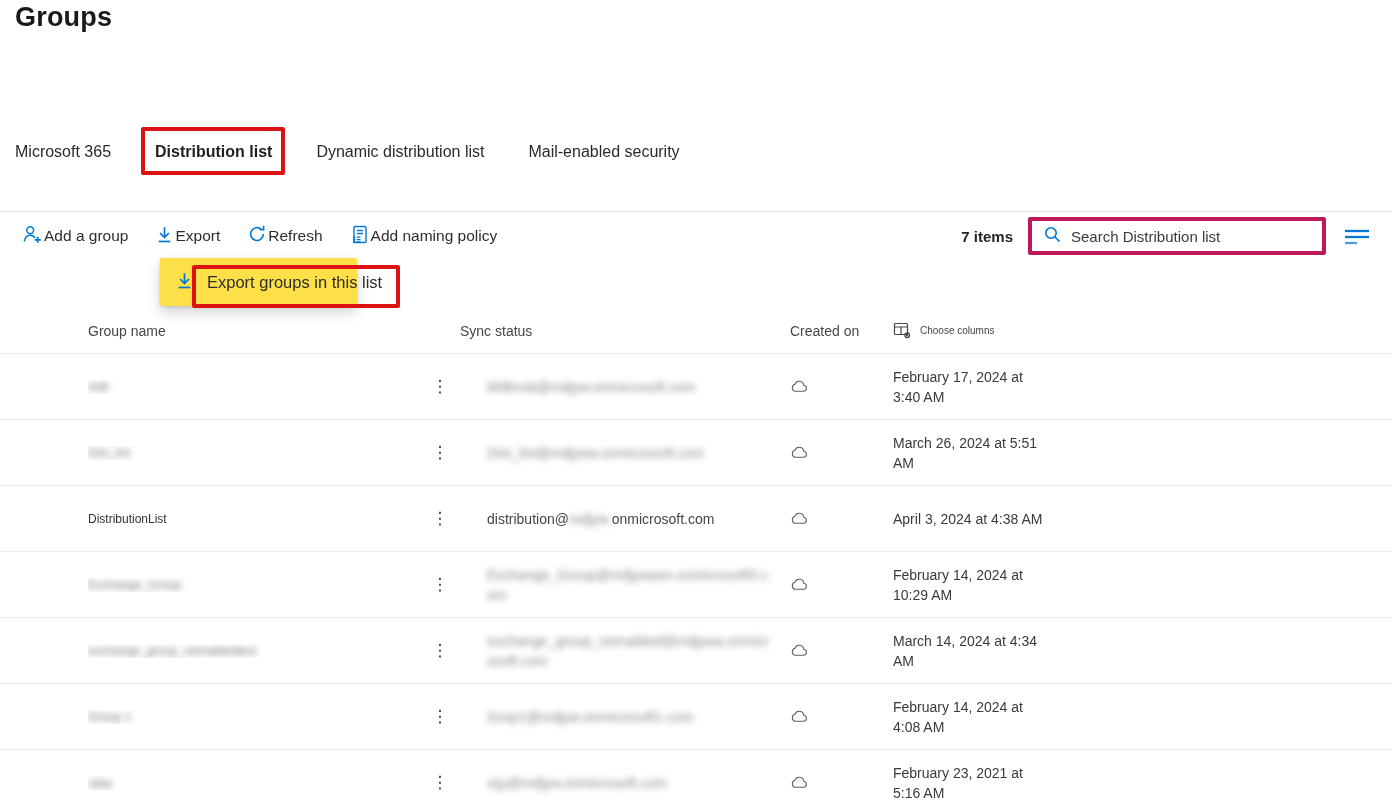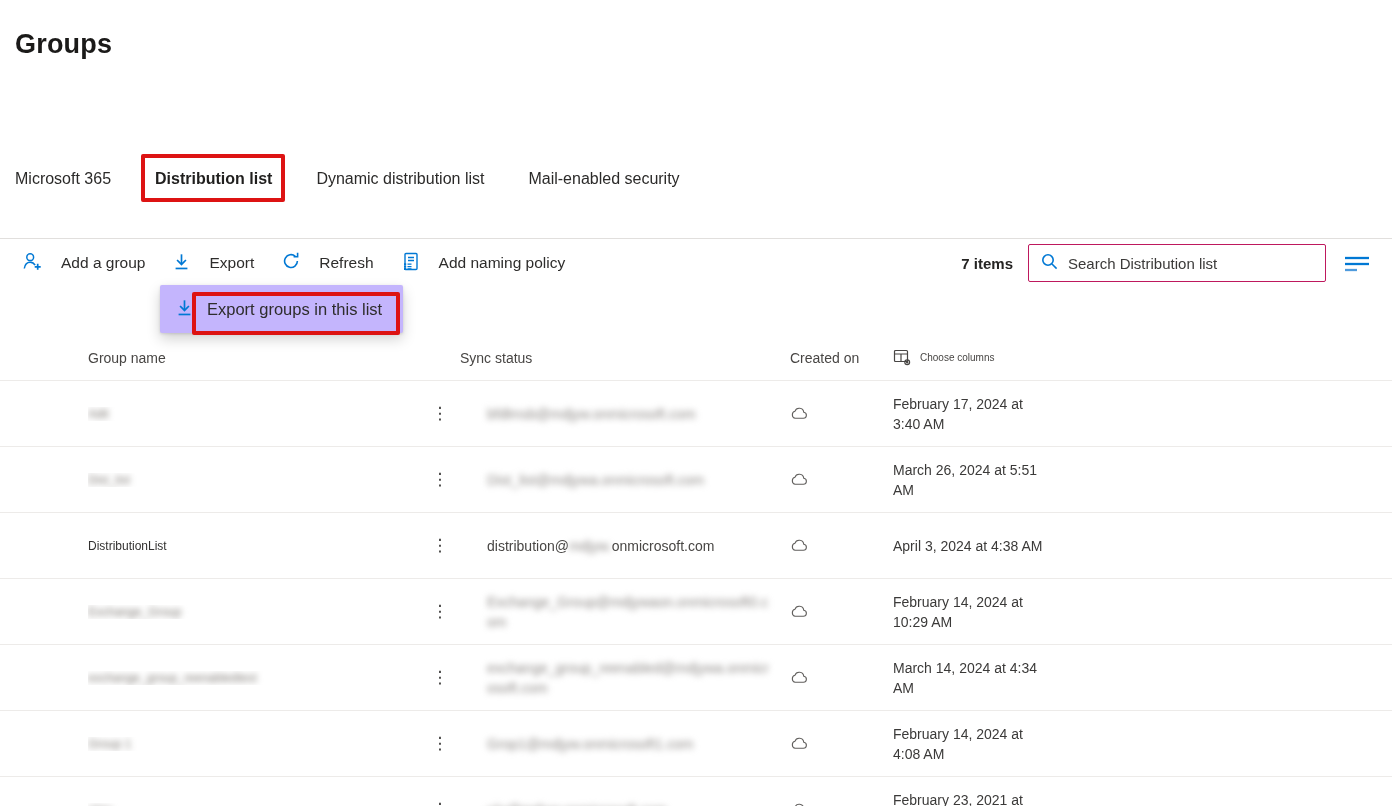--- a/index.html
+++ b/index.html
@@ -7,46 +7,46 @@
   body {
     width: 1392px; height: 806px; overflow: hidden;
     font-family: "Liberation Sans", sans-serif;
     color: #323130; position: relative;
   }
   .page { position: relative; width: 1392px; height: 806px; background: #fff; }
 
   
   .page-title {
     font-size: 27px; font-weight: 700; color: #1b1a19;
-    margin: 29px 0 0 15px; letter-spacing: .2px;
+    margin: 2px 0 0 15px; letter-spacing: .2px;
   }
 
   
   .tabs { display: flex; gap: 44px; margin: 70px 0 0 15px; align-items: flex-end; }
   .tab { position: relative; font-size: 16px; color: #2b2a29; padding-bottom: 13px; cursor: pointer; white-space: nowrap; margin-top: 40px; }
   .tab.selected { font-weight: 700; color: #201f1e; }
   .tab .underline { position: absolute; left: 0; right: 0; bottom: 0; height: 3px; background: #2b6fc2; border-radius: 2px; }
   .red-box { position: absolute; border: 4px solid #dd1313; border-radius: 2px; pointer-events: none; z-index: 60; }
   .tab .red-box { left: -14px; top: -16px; width: calc(100% + 27px); height: 48px; }
 
   
   .toolbar {
     margin-top: 37px; border-top: 1px solid #e1dfdd;
     height: 49px; display: flex; align-items: center; padding: 0 18px 0 22px;
   }
   .tb-btn {
-    display: flex; align-items: center; gap: 18px; background: none; border: none;
+    display: flex; align-items: center; gap: 1px; background: none; border: none;
     font-family: inherit; font-size: 15.5px; color: #2e2d2c; cursor: pointer; padding: 0;
     margin-right: 27px; white-space: nowrap;
   }
   .tb-btn svg { flex: 0 0 auto; }
   .toolbar-right { margin-left: auto; display: flex; align-items: center; gap: 15px; }
   .items-count { font-size: 15px; font-weight: 700; color: #252423; white-space: nowrap; }
   .search-box {
-    width: 298px; height: 38px; border: 1px solid #be185d; border-radius: 2px;
+    width: 298px; height: 38px; border: 4px solid #be185d; border-radius: 2px;
     display: flex; align-items: center; padding: 0 8px 0 11px; background: #fff;
   }
   .search-box input {
     border: none; outline: none; flex: 1; font-family: inherit;
     font-size: 15px; color: #323130; margin-left: 9px; background: transparent;
   }
   .search-box input::placeholder { color: #3b3a39; opacity: 1; }
   .filter-btn { background: none; border: none; cursor: pointer; padding: 2px; display: flex; }
 
   
@@ -66,22 +66,22 @@
   .cdots { text-align: center; color: #3b3a39; font-size: 17px; letter-spacing: 0; cursor: pointer; line-height: 1; }
   .cemail { color: #484644; }
   .cemail .wrapbox { max-width: 288px; word-break: break-all; line-height: 20px; }
   .ccreated { color: #3b3a39; line-height: 20px; max-width: 150px; }
   .redact { filter: blur(3px); color: #8e8a87; }
   .redact.name-blur { color: #7d7873; }
   .csync svg { display: block; }
 
   
   .menu {
-    position: absolute; left: 160px; top: 256px; width: 243px; z-index: 50;
-    background: #c4b5fd; border-radius: 2px;
+    position: absolute; left: 160px; top: 256px; width: 197px; z-index: 50;
+    background: #fde047; border-radius: 2px;
     box-shadow: 0 6px 14px rgba(0,0,0,.18), 0 1px 3px rgba(0,0,0,.12);
     padding: 2px 0;
   }
   .menu-item {
     height: 44px; display: flex; align-items: center; gap: 13px;
     padding-left: 15px; font-size: 16.5px; color: #2e2d2c; cursor: pointer; white-space: nowrap;
   }
   .menu .red-box { left: 32px; top: 7px; width: 208px; height: 43px; }
 </style>
 </head>

